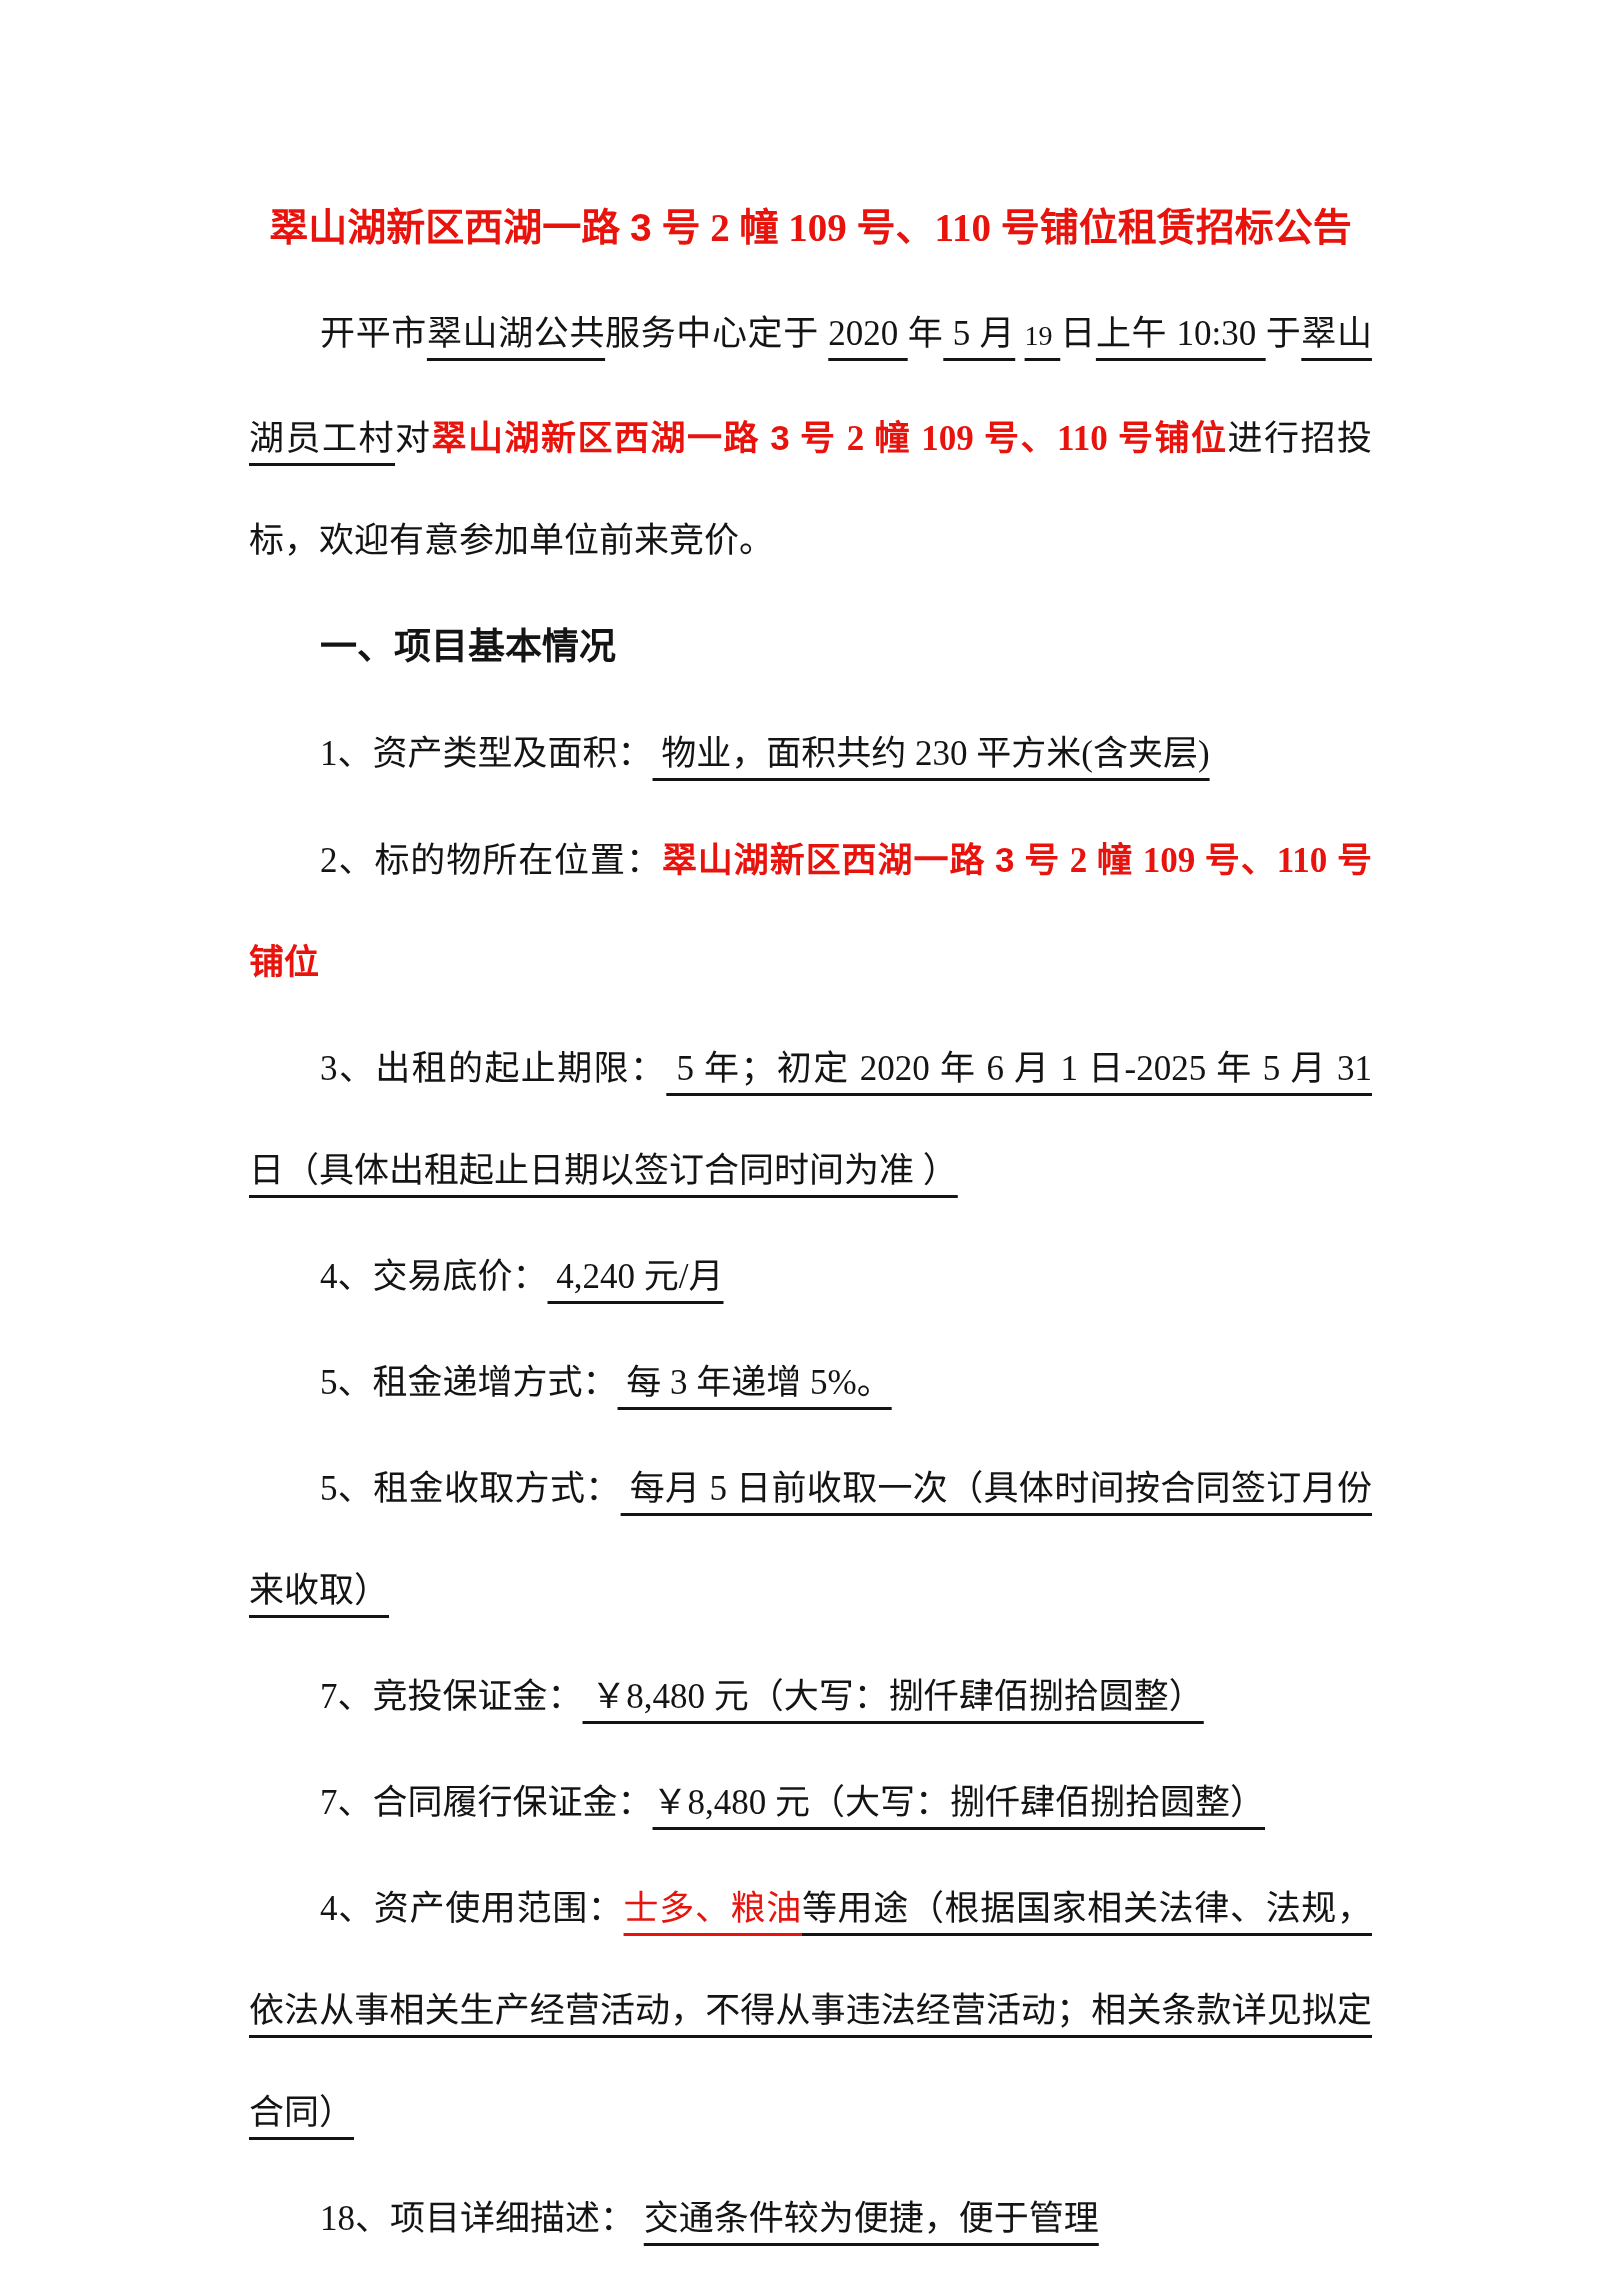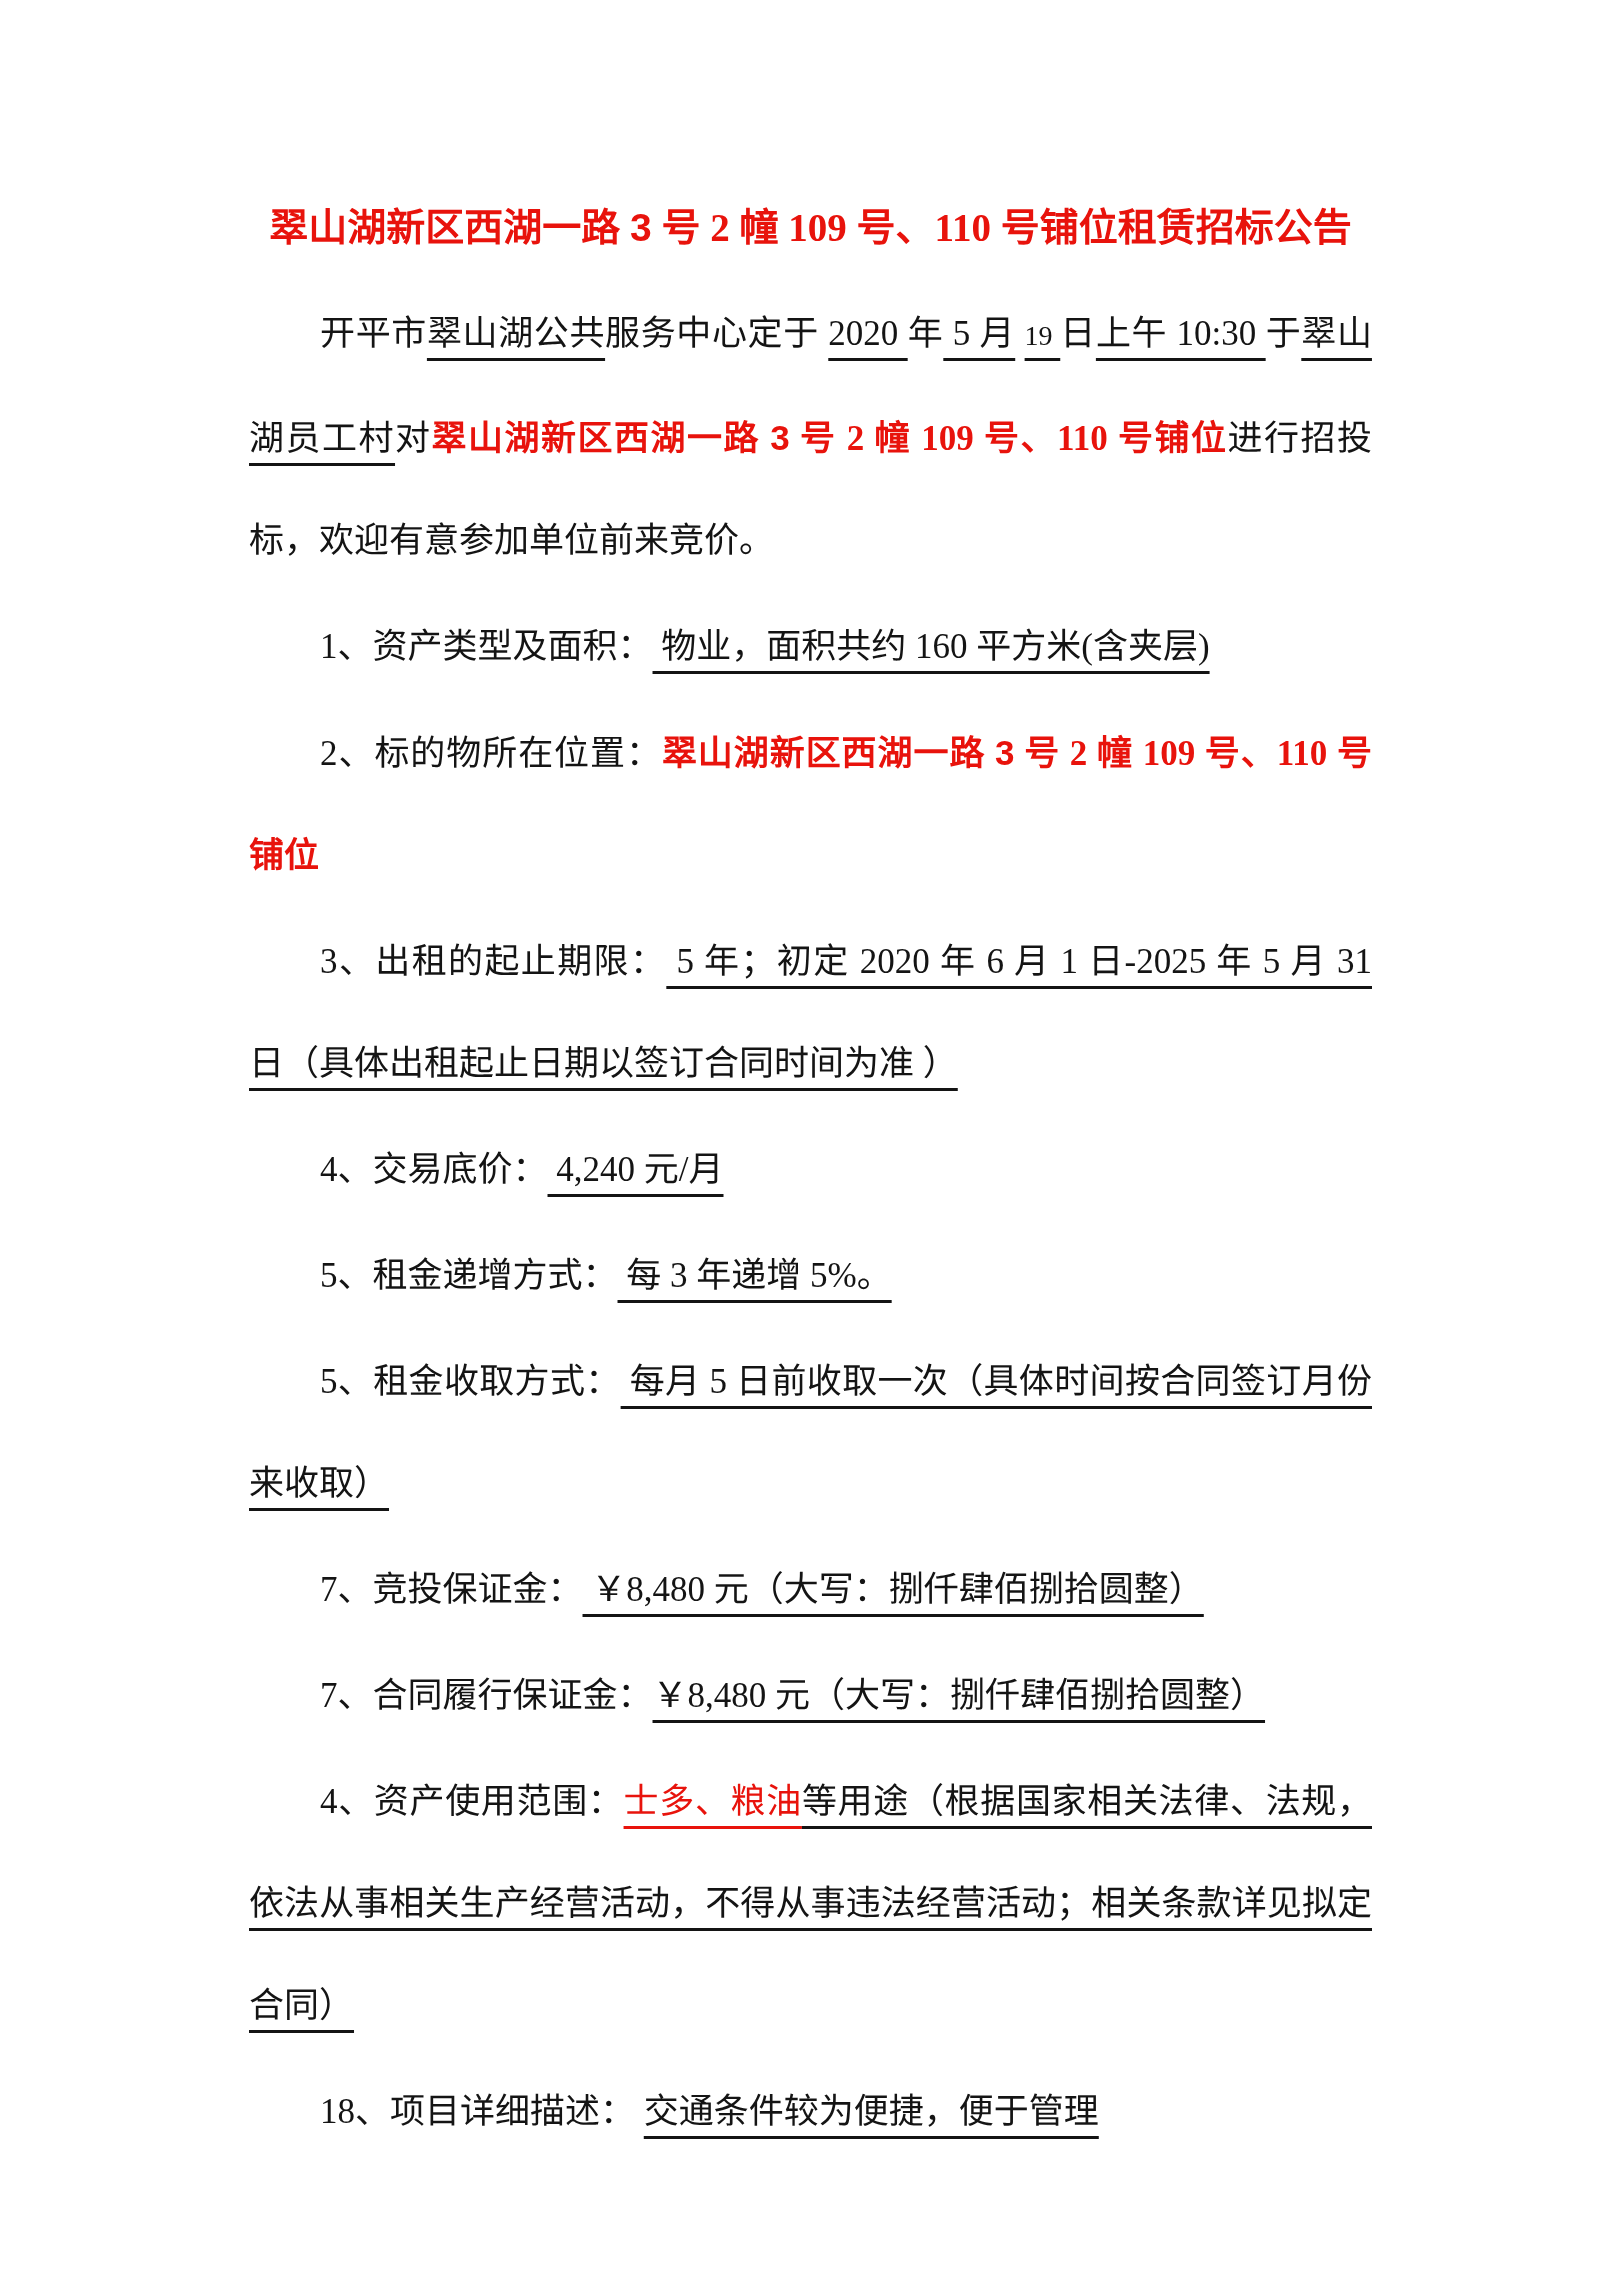--- a/index.html
+++ b/index.html
@@ -35,22 +35,23 @@
 </style>
 </head>
 <body>
 
 <div class="doc">
 
   <p class="title"><span>翠山湖新区西湖一路 </span><span class="h">3</span><span> 号 2 幢 109 号、110 号铺位租赁招标公告</span></p>
 
   <p class="para"><span>开平市</span><span class="u">翠山湖公共</span><span>服务中心定于 </span><span class="u">2020 </span><span>年</span><span class="u"> 5 月</span><span> </span><span class="u sm">19 </span><span>日</span><span class="u">上午 10:30 </span><span>于</span><span class="u">翠山湖员工村</span><span>对</span><span class="r b">翠山湖新区西湖一路 </span><span class="r h">3</span><span class="r b"> 号 2 幢 109 号、110 号铺位</span><span>进行招投标，欢迎有意参加单位前来竞价。</span></p>
 
+  <p class="para"><span class="hd">一、项目基本情况</span></p>
 
-  <p class="para"><span>1、资产类型及面积：</span><span class="u"> 物业，面积共约 160 平方米(含夹层) </span></p>
+  <p class="para"><span>1、资产类型及面积：</span><span class="u"> 物业，面积共约 230 平方米(含夹层) </span></p>
 
   <p class="para"><span>2、标的物所在位置：</span><span class="r b">翠山湖新区西湖一路 </span><span class="r h">3</span><span class="r b"> 号 2 幢 109 号、110 号铺位</span></p>
 
   <p class="para"><span>3、出租的起止期限：</span><span class="u"> 5 年；初定 2020 年 6 月 1 日-2025 年 5 月 31 日（具体出租起止日期以签订合同时间为准 ） </span></p>
 
   <p class="para"><span>4、交易底价：</span><span class="u"> 4,240 元/月</span></p>
 
   <p class="para"><span>5、租金递增方式：</span><span class="u"> 每 3 年递增 5%。</span></p>
 
   <p class="para"><span>5、租金收取方式：</span><span class="u"> 每月 5 日前收取一次（具体时间按合同签订月份来收取） </span></p>

